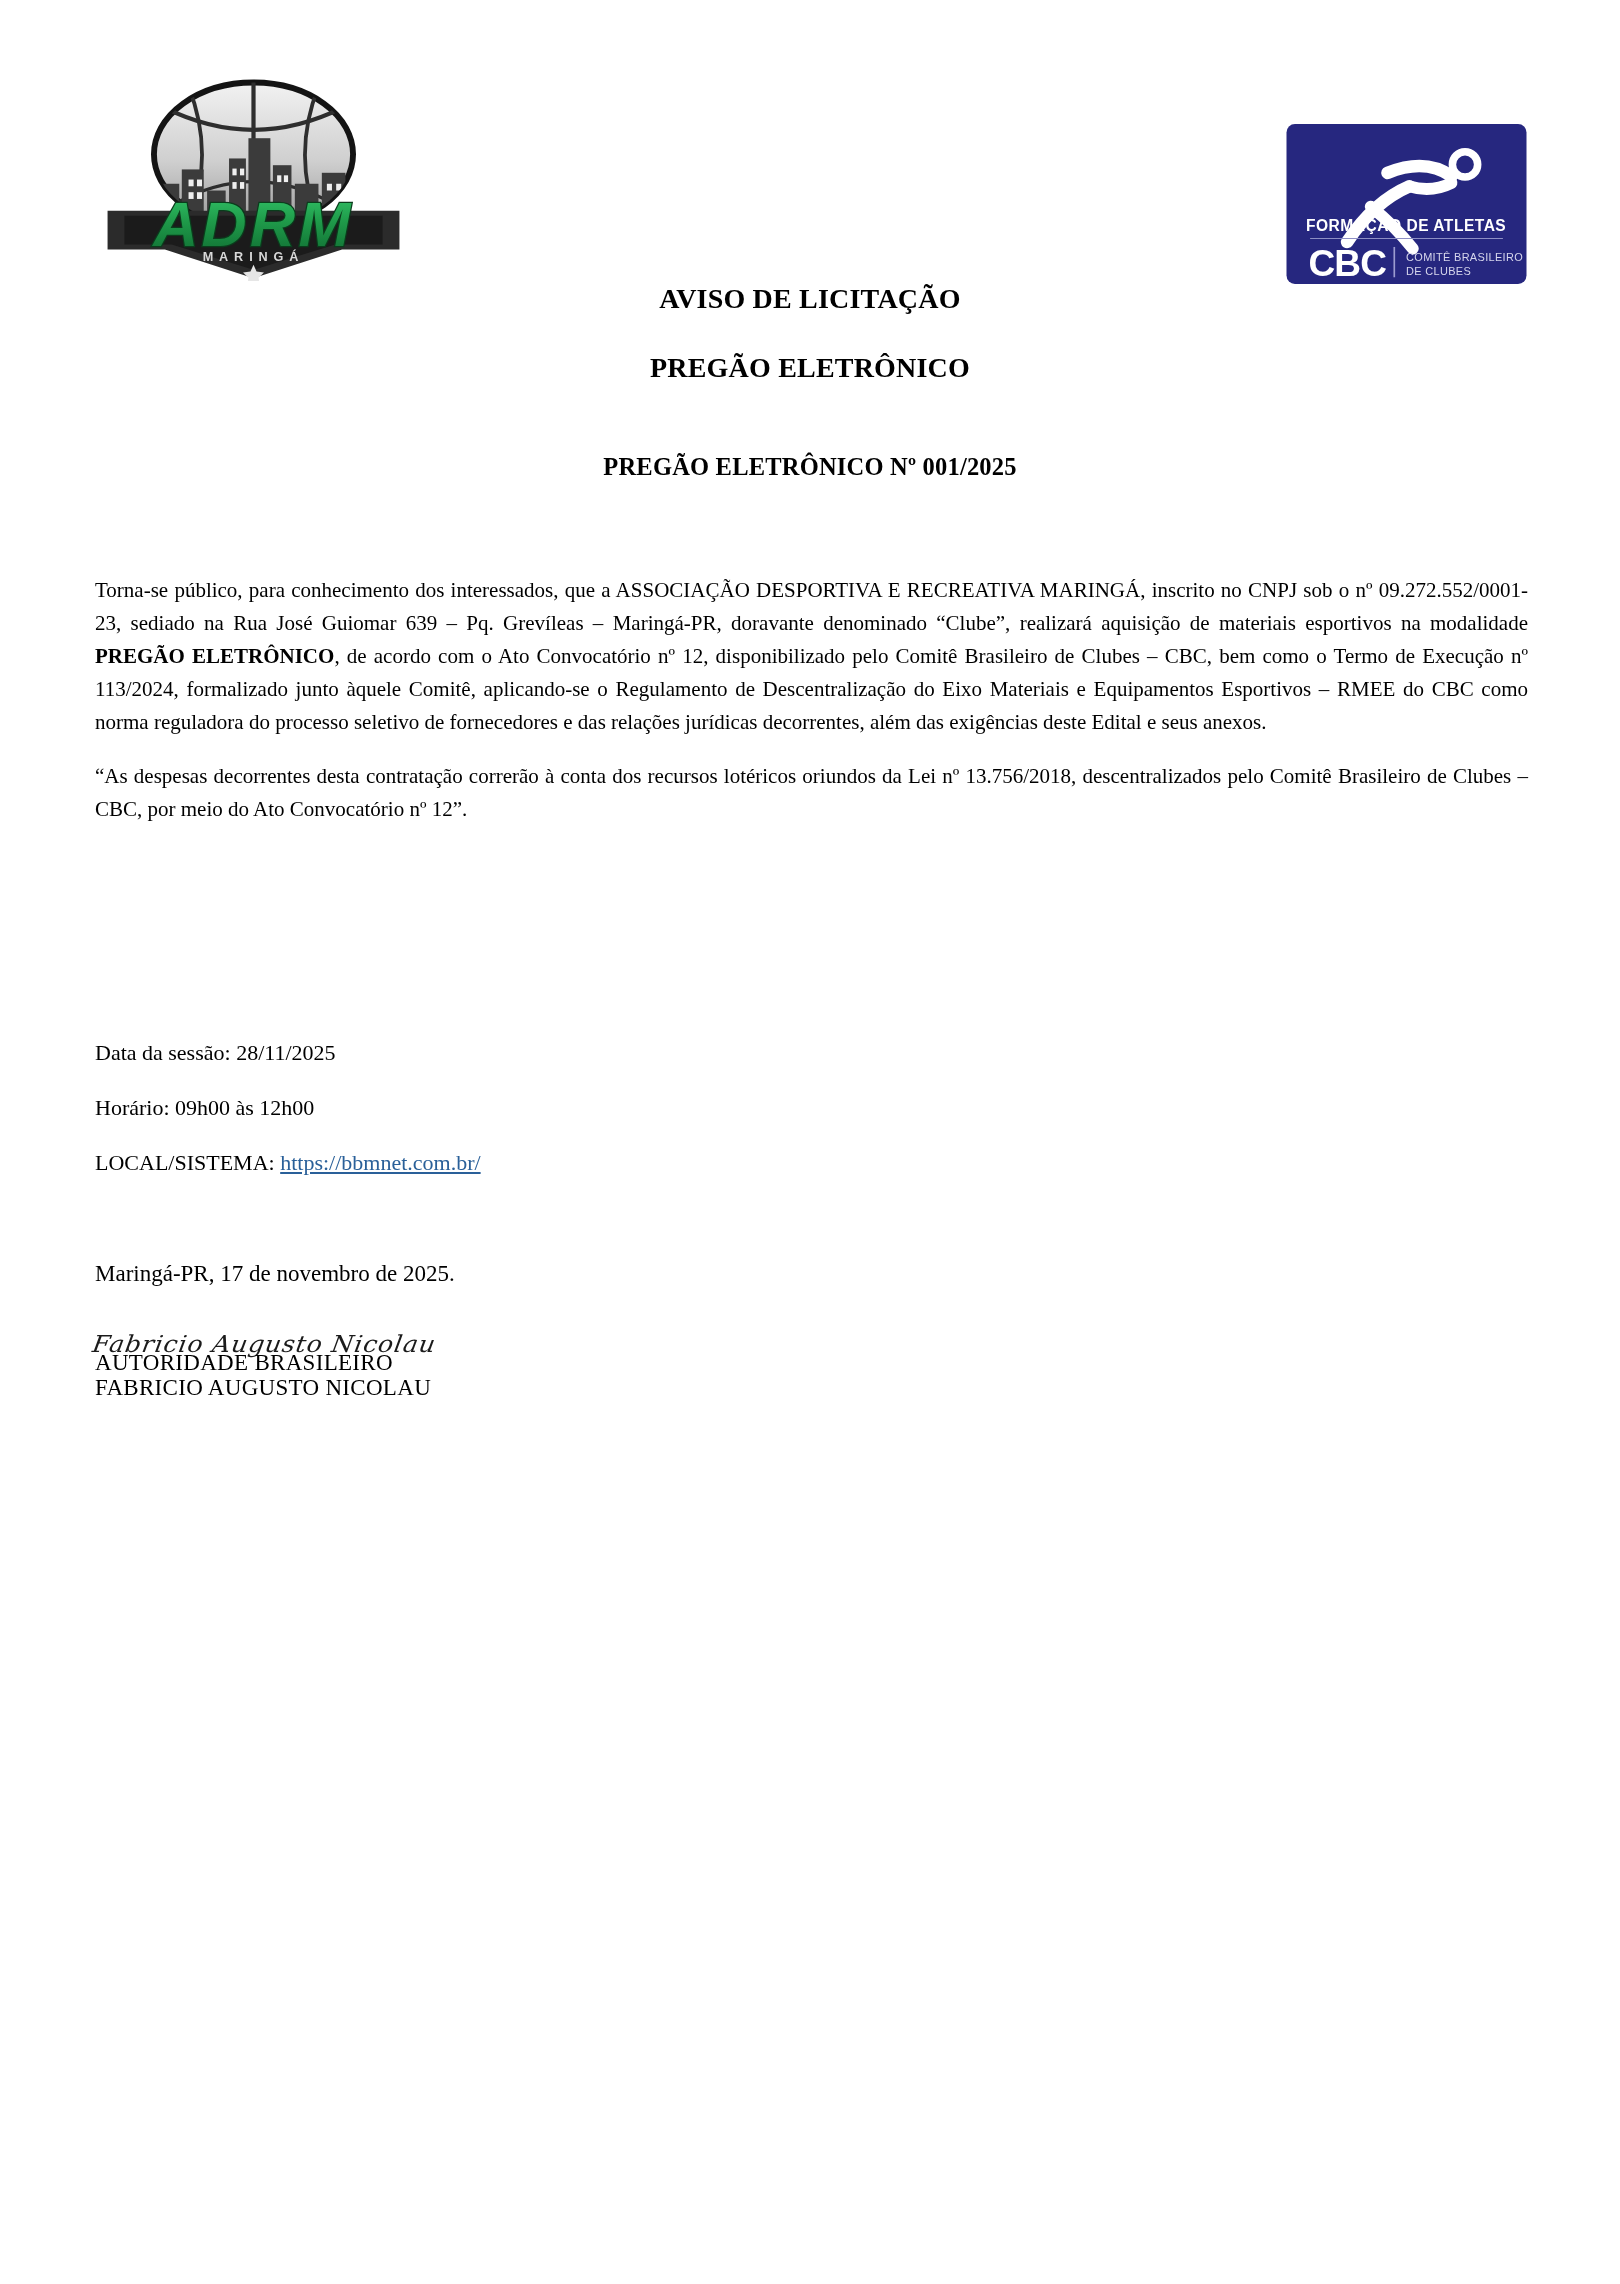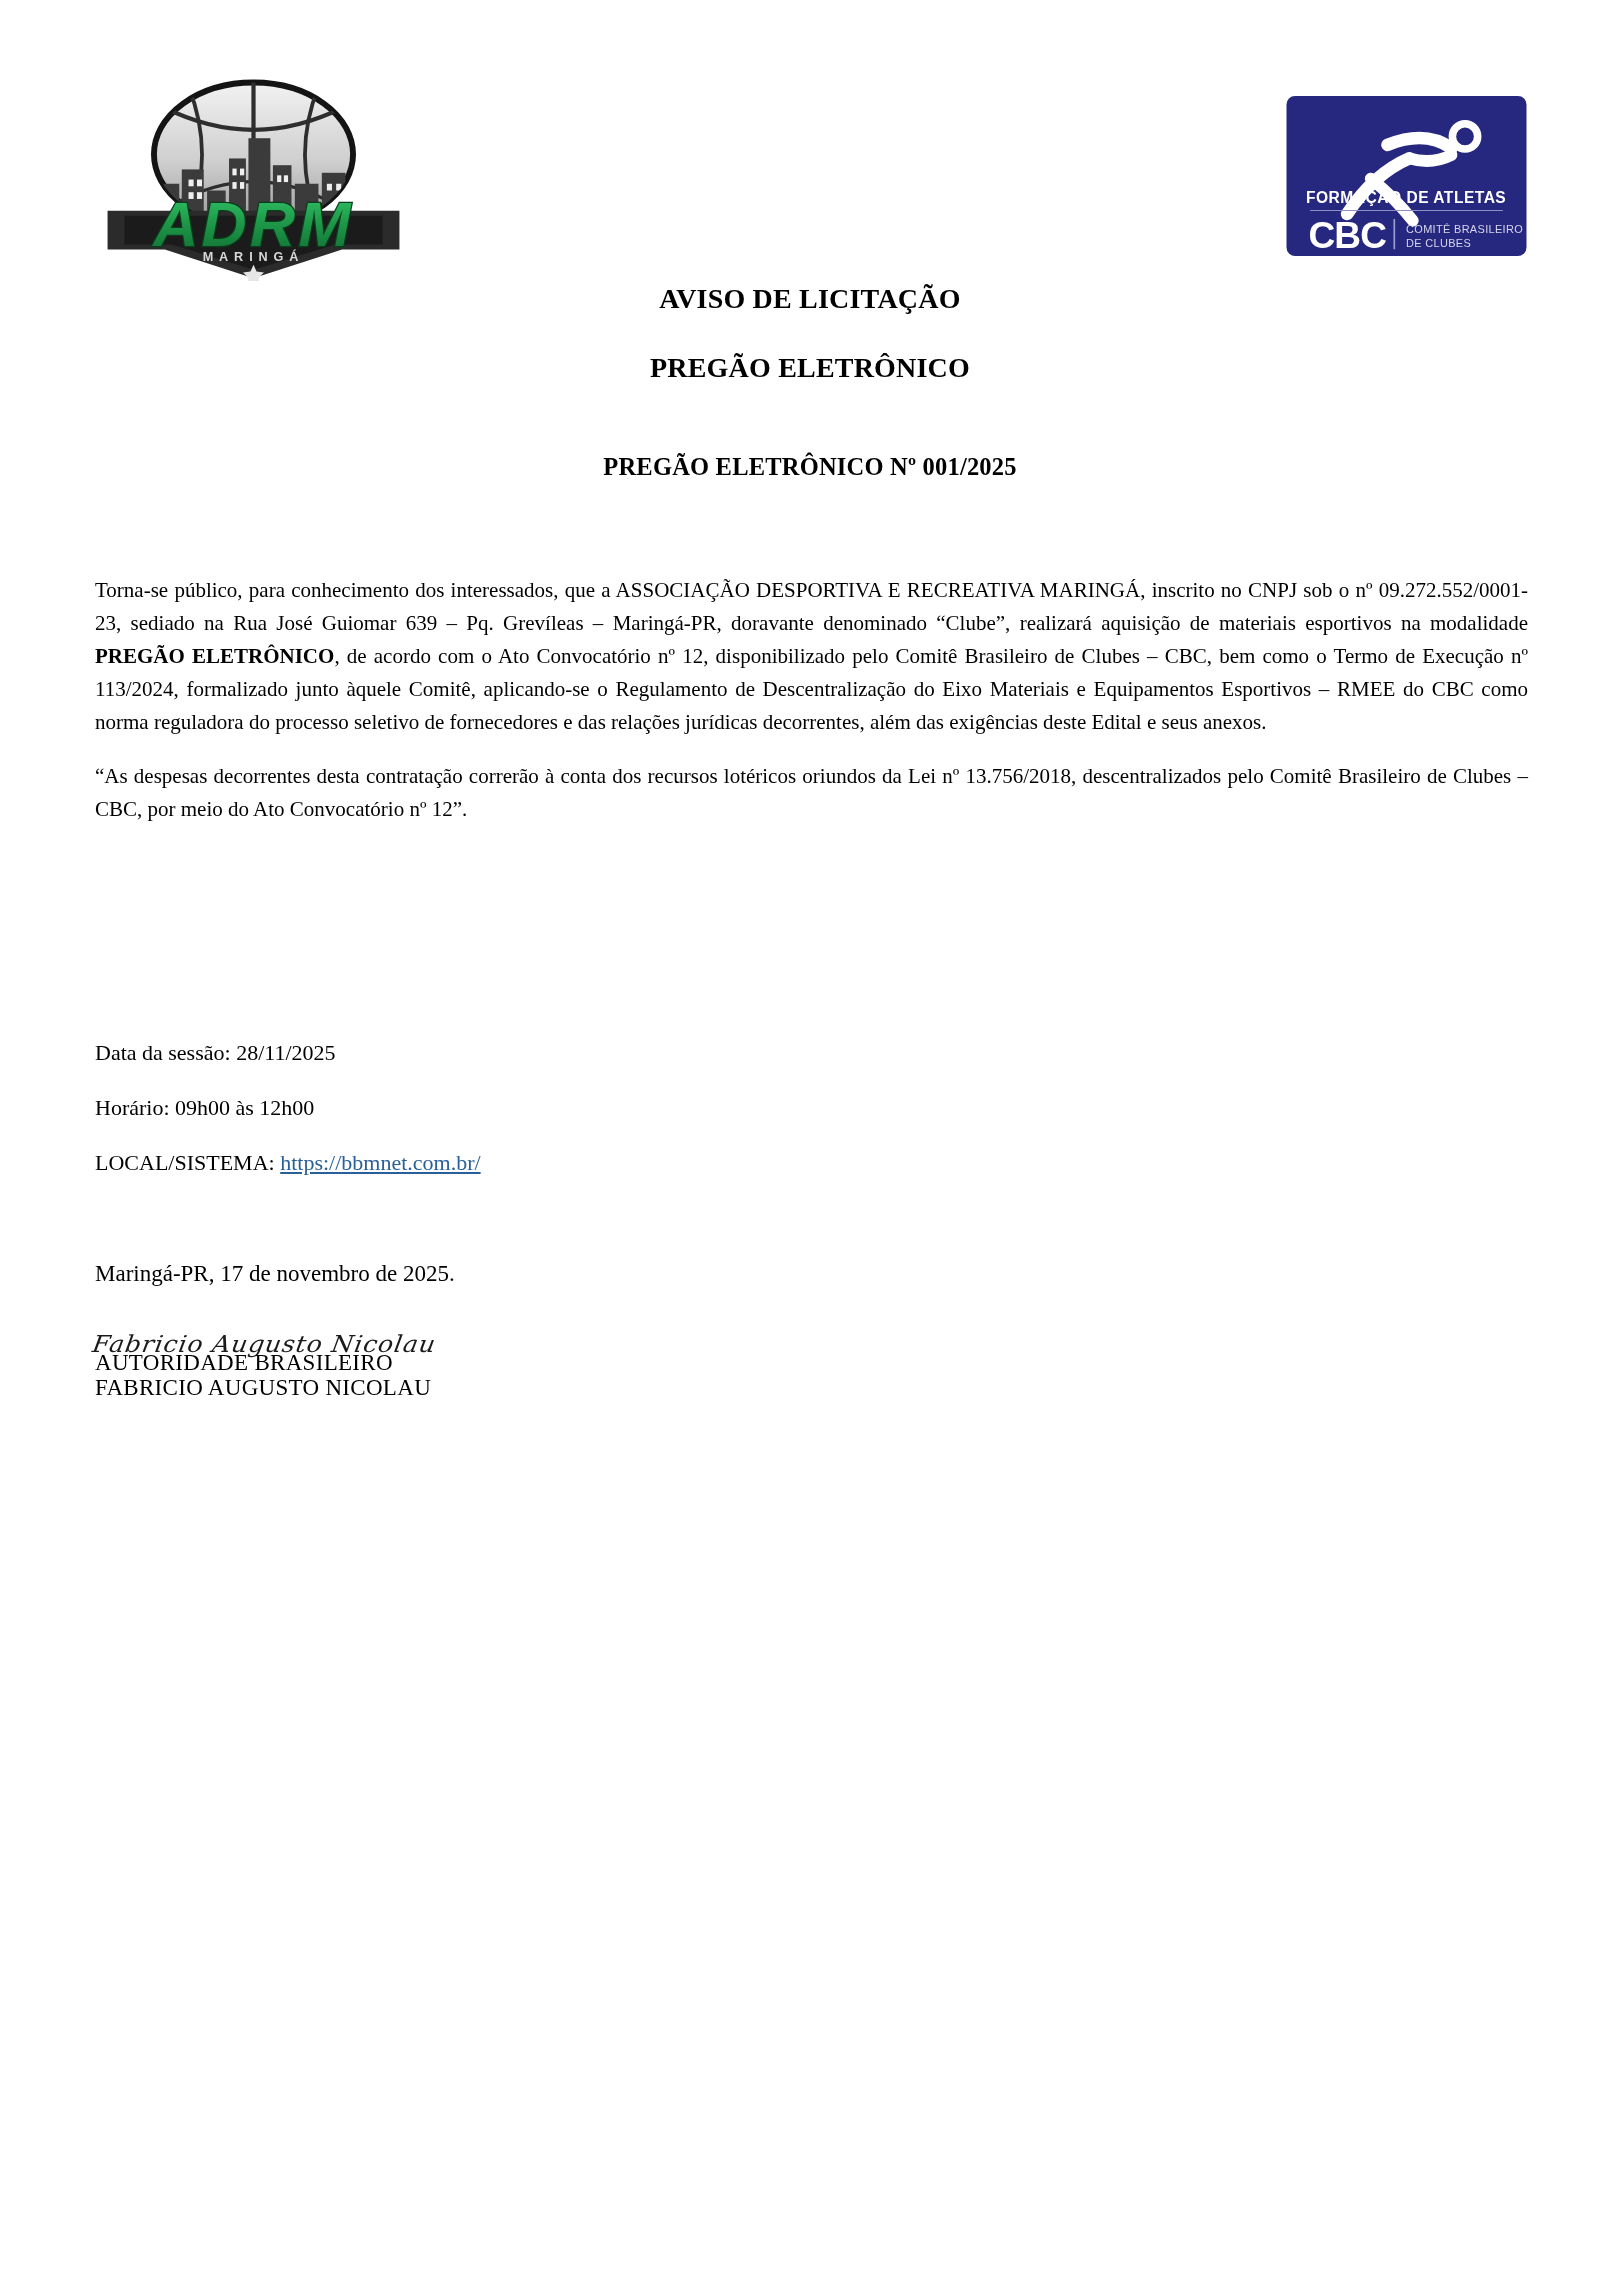--- a/index.html
+++ b/index.html
@@ -38,21 +38,21 @@
     left: 89px;
     top: 57px;
     width: 329px;
     height: 224px;
   }
   .adrm-logo svg { display: block; width: 100%; height: 100%; }
 
   .cbc-logo {
     position: absolute;
     left: 1286px;
-    top: 96px;
+    top: 124px;
     width: 241px;
     height: 160px;
   }
   .cbc-logo svg { display: block; width: 100%; height: 100%; }
 
   
   .title-block {
     position: absolute;
     left: 0;
     top: 285px;

